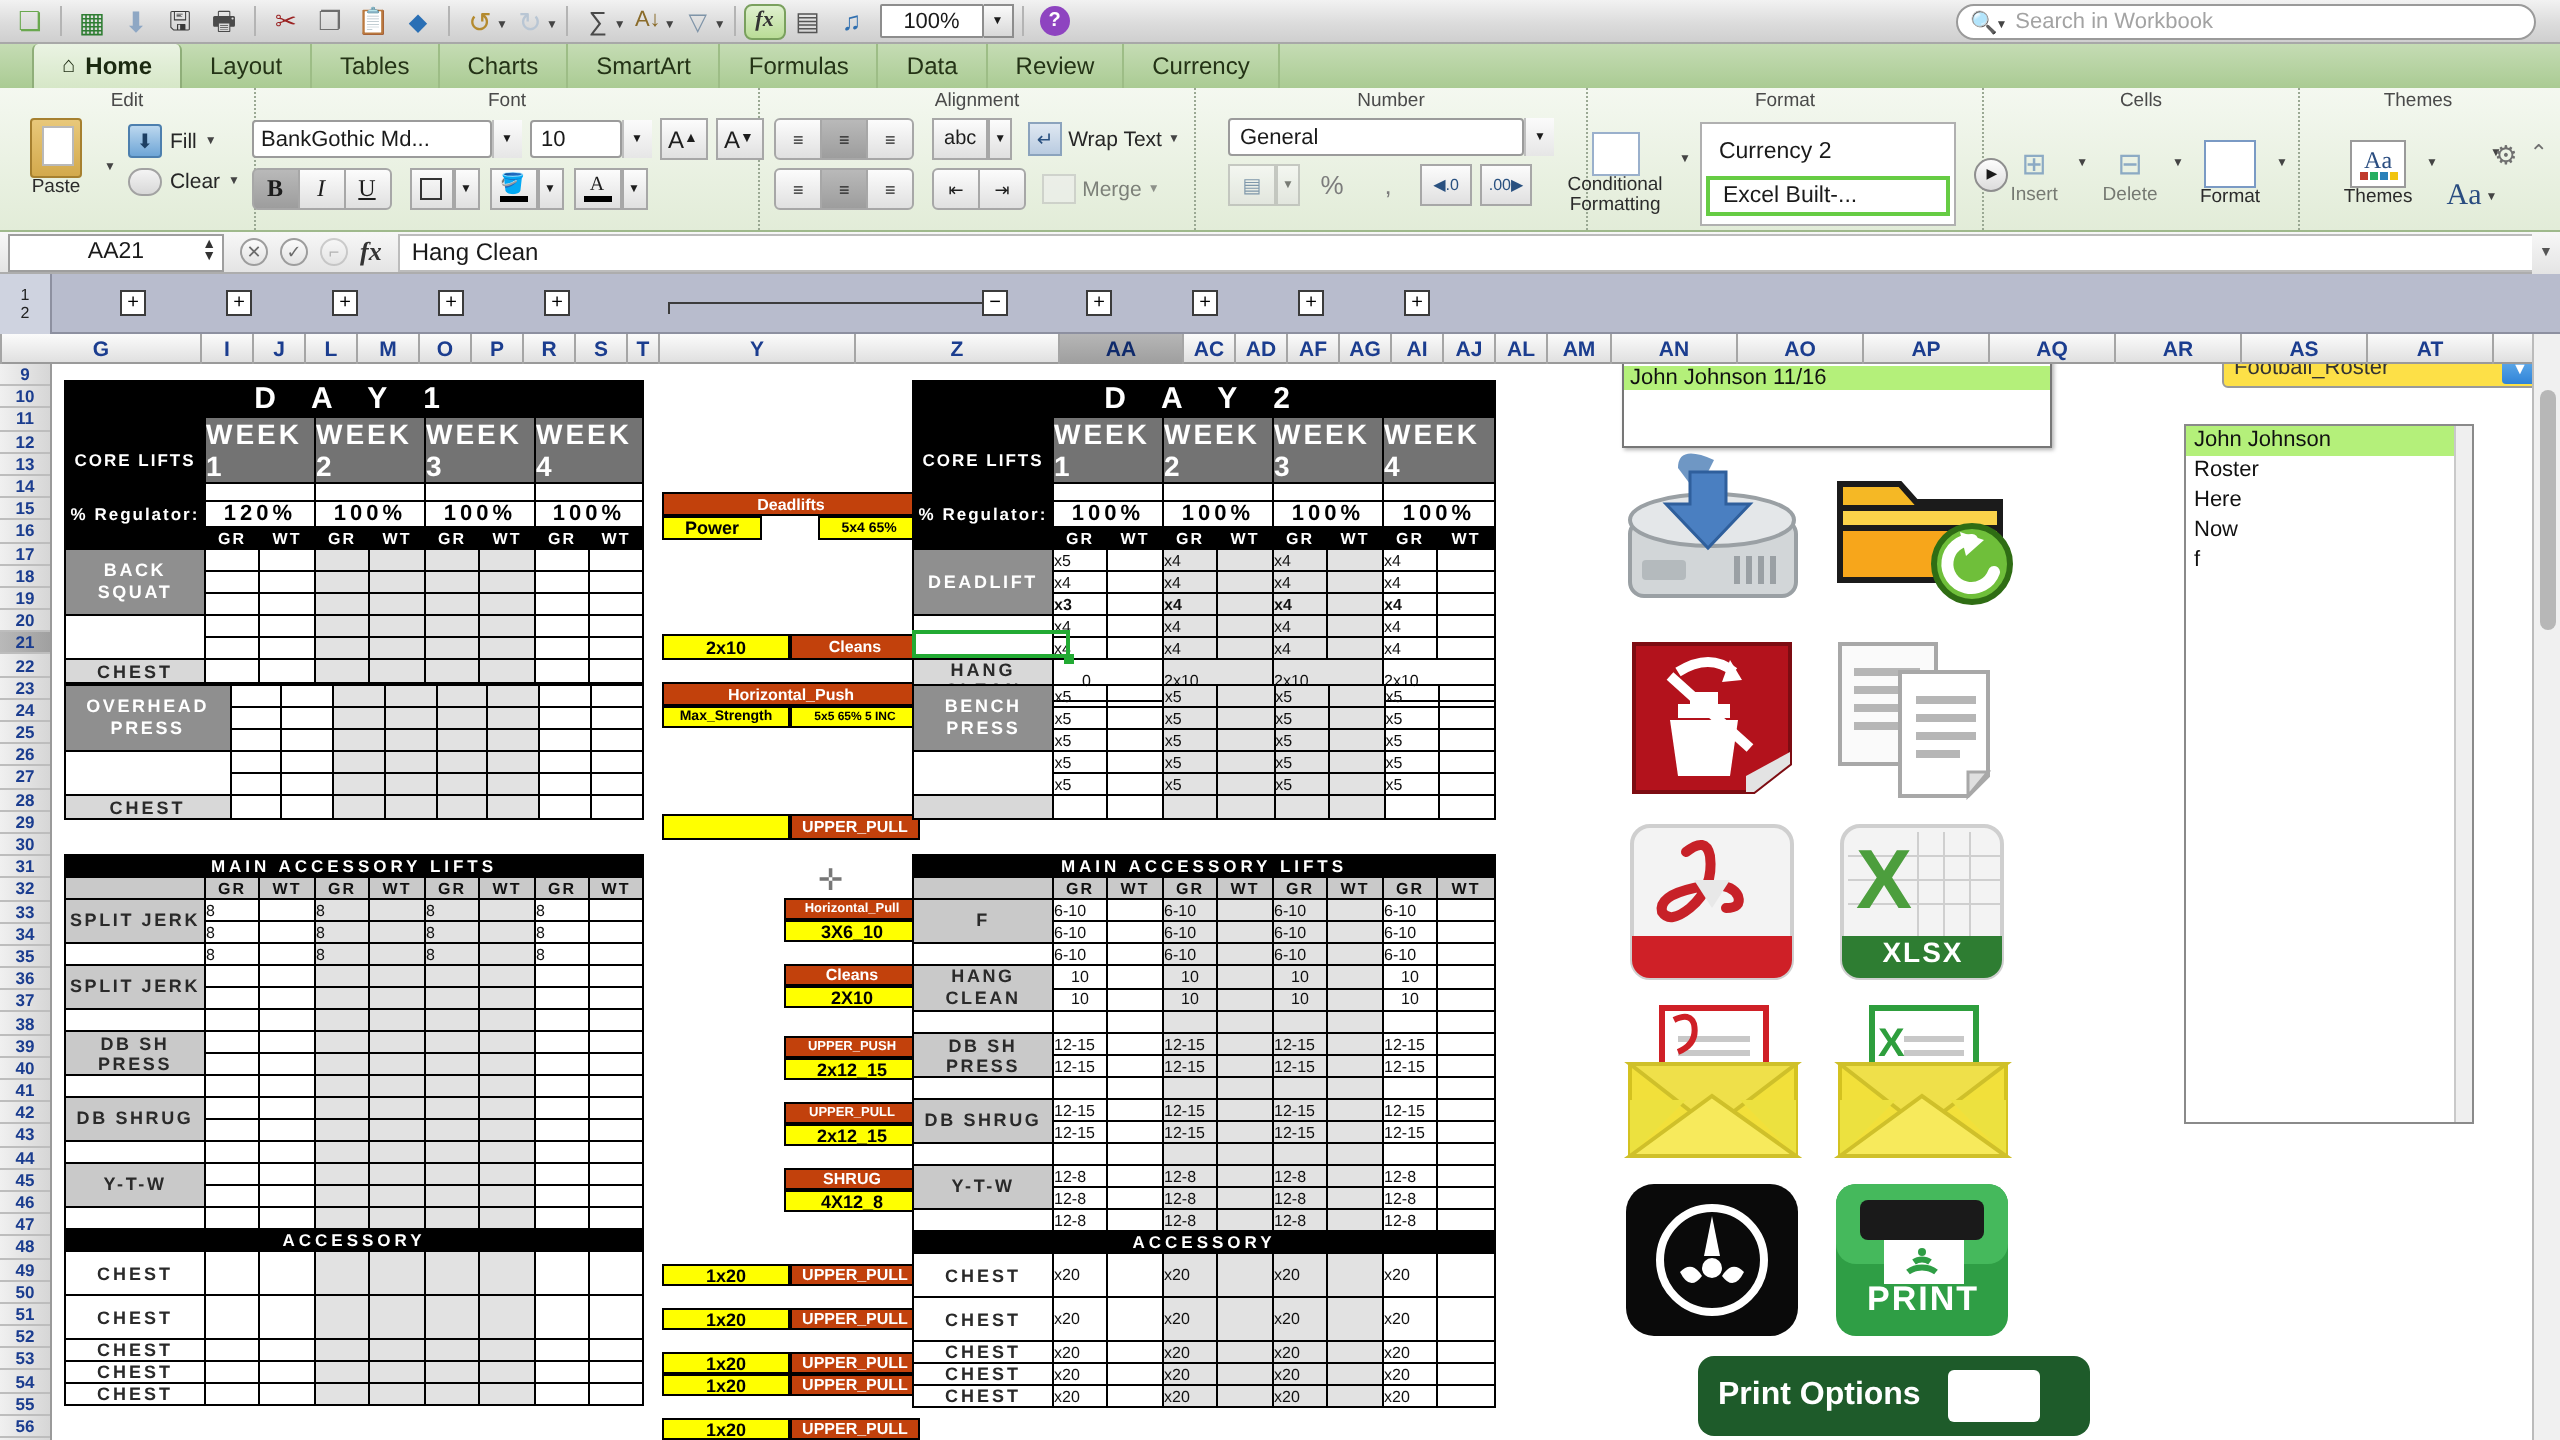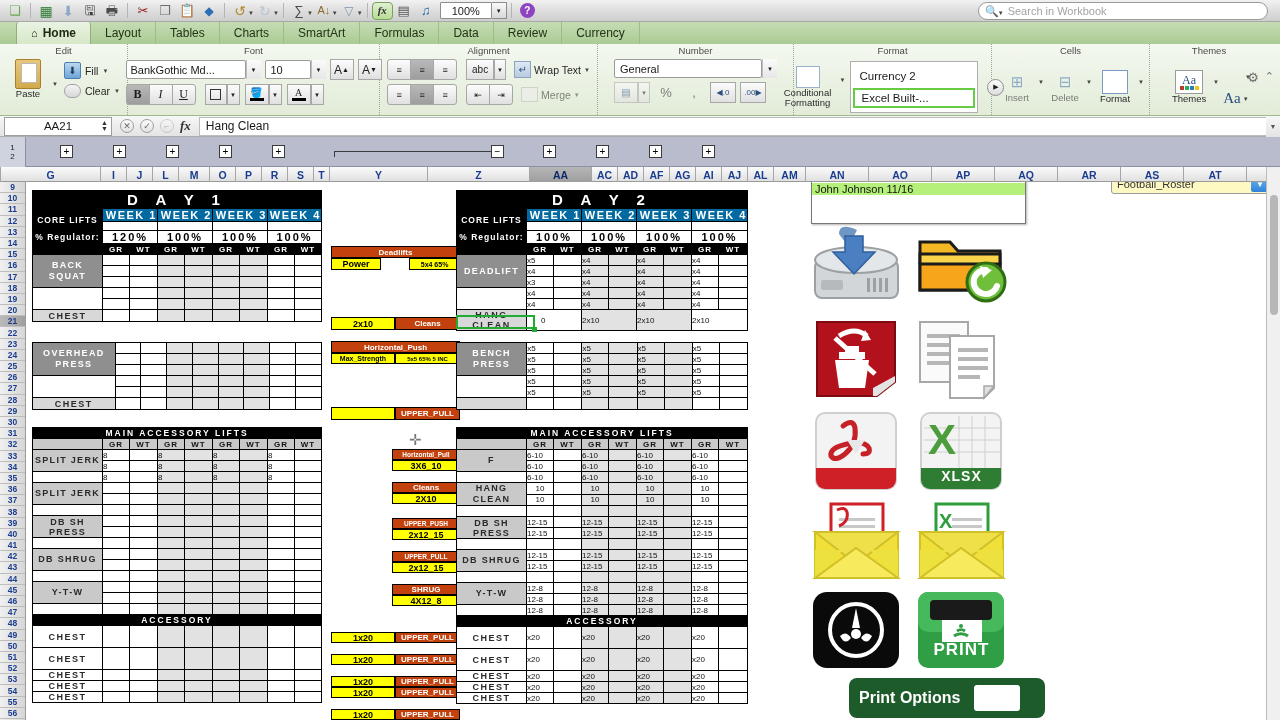--- a/index.html
+++ b/index.html
@@ -194,22 +194,22 @@
   
   .wtable { position: absolute; border-collapse: collapse; font-family: "Liberation Sans", sans-serif; }
   .wtable td, .wtable th { border: 1px solid #000; padding: 0; }
 
   .daytitle {
     background: #000; color: #fff; text-align: center; font-weight: bold;
     letter-spacing: 7px; font-size: 15px; height: 15px;
   }
   .blkleft { background: #000; color: #fff; font-weight: bold; font-size: 8.5px;
              letter-spacing: 1px; text-align: center; }
-  .weekcell { background: #0369a1; color: #fff; font-weight: bold; font-size: 11px;
-              letter-spacing: 1.5px; text-align: right; }
+  .weekcell { background: #737373; color: #fff; font-weight: bold; font-size: 14px;
+              letter-spacing: 1.5px; text-align: left; }
   .whitecell { background: #fff; }
   .pctcell { background: #fff; color: #000; text-align: center;
              font-size: 11px; font-weight: bold; letter-spacing: 2px; }
   .grwt { background: #000; color: #fff; font-weight: bold; font-size: 8px;
           text-align: center; letter-spacing: 1px; }
   .liftname { background: #8f8f8f; color: #fff; font-weight: bold;
               font-size: 9px; letter-spacing: 1.3px; text-align: center; line-height: 11px; }
   .liftname.light { background: #c9c9c9; color: #2a2a2a; }
   .chestrow { background: #d8d8d8; color: #2a2a2a; font-weight: bold;
               font-size: 9px; letter-spacing: 1.5px; text-align: center; }
@@ -243,21 +243,21 @@
   
   .notebox {
     position: absolute; background: #fff; border: 1px solid #777;
     box-shadow: 1px 1px 2px rgba(0,0,0,.3);
   }
   .notehl { background: #b4f07a; font-size: 11px; color: #111; padding-left: 3px; }
   .notetiny { font-size: 6px; color: #555; padding-left: 3px; }
 
   
   .combobox {
-    position: absolute; background: #fef9c3; border: 1px solid #9a9a9a; border-radius: 3px;
+    position: absolute; background: #fde047; border: 1px solid #9a9a9a; border-radius: 3px;
     display: flex; align-items: center; padding-left: 5px; font-size: 11px; color: #333;
   }
   .combo-arrow {
     position: absolute; right: 1px; top: 1px; bottom: 1px; width: 18px;
     background: linear-gradient(to bottom,#6fb7ef,#2f83d8); border-radius: 2px;
     display: flex; align-items: center; justify-content: center; color: #fff; font-size: 8px;
   }
   .listbox { position: absolute; background: #fff; border: 1px solid #8a8a8a; overflow: hidden; }
   .lb-item { font-size: 11px; color: #111; padding-left: 4px; height: 15px; line-height: 15px; }
   .lb-item.sel { background: #b4f07a; }
@@ -1244,21 +1244,21 @@
       <tr style="height:11px;">
         <td class="datacell">x4</td>
             <td class="datacell"></td>
         <td class="datacell shade">x4</td>
             <td class="datacell shade"></td>
         <td class="datacell shade">x4</td>
             <td class="datacell shade"></td>
         <td class="datacell">x4</td>
             <td class="datacell" colspan="2"></td>
       </tr>
-      <tr style="height:11px;">
+      <tr style="height:11px;font-weight:bold;">
         <td class="datacell">x3</td>
             <td class="datacell"></td>
         <td class="datacell shade">x4</td>
             <td class="datacell shade"></td>
         <td class="datacell shade">x4</td>
             <td class="datacell shade"></td>
         <td class="datacell">x4</td>
             <td class="datacell" colspan="2"></td>
       </tr>
       <tr style="height:11px;">
@@ -1758,19 +1758,27 @@
         <span style="color:#fff;font-size:16px;font-weight:bold;padding-left:10px;">Print Options</span>
         <span style="margin-left:14px;display:inline-block;width:46px;height:26px;background:#fff;border-radius:3px;"></span>
       </div>
     </div>
 
     <div class="combobox" style="left:1085px;top:-8px;width:160px;height:20px;">
       <span>Football_Roster</span>
       <span class="combo-arrow">▼</span>
     </div>
 
+    <div class="listbox" style="left:1066px;top:30px;width:145px;height:350px;">
+      <div class="lb-item sel">John Johnson</div>
+      <div class="lb-item">Roster</div>
+      <div class="lb-item">Here</div>
+      <div class="lb-item">Now</div>
+      <div class="lb-item">f</div>
+      <div class="lb-scroll"></div>
+    </div>
   </div>
 
   <div class="vscroll" style="right:0;top:167px;width:14px;height:553px;">
     <div class="vthumb" style="left:3px;top:28px;width:8px;height:120px;"></div>
   </div>
 
 </div>
 
 </body></html>

